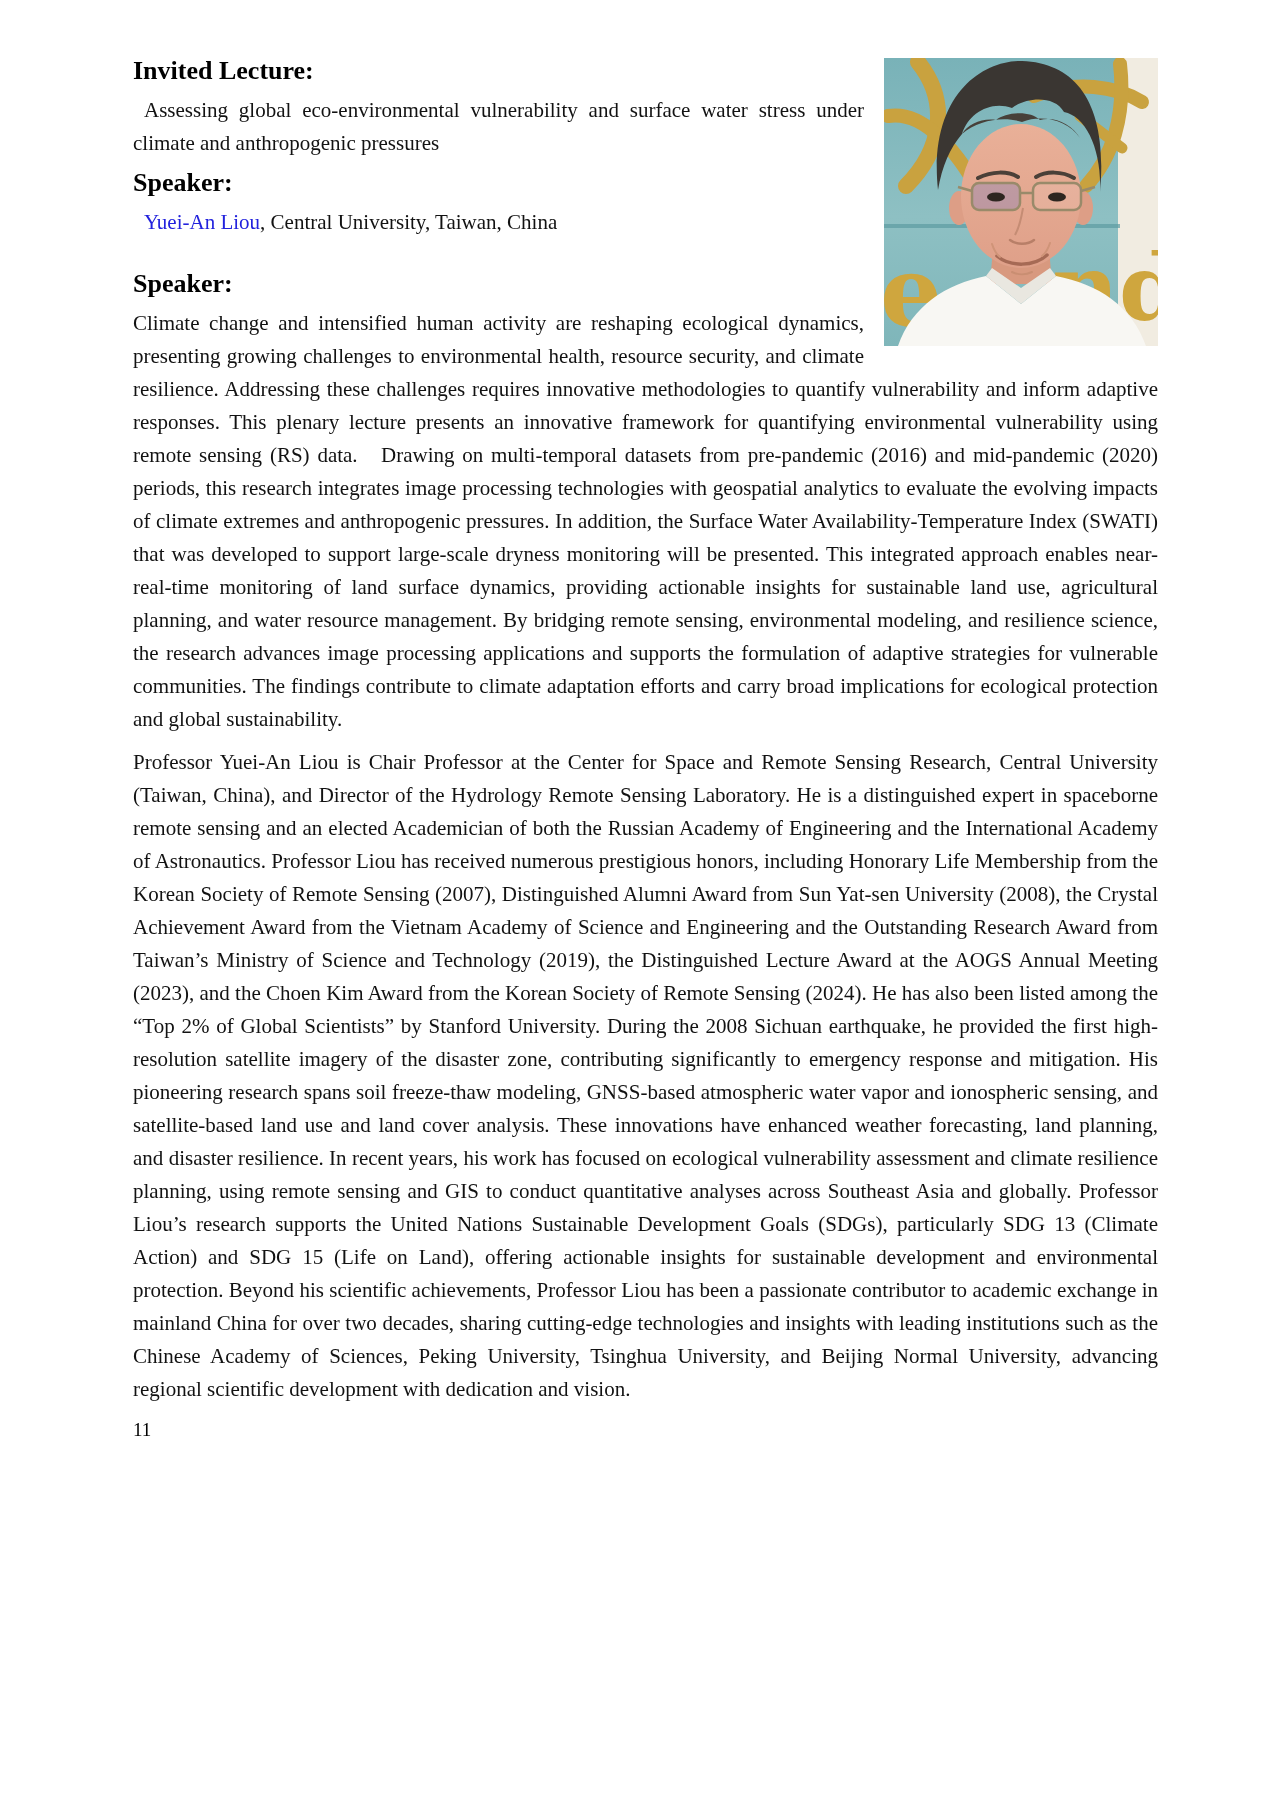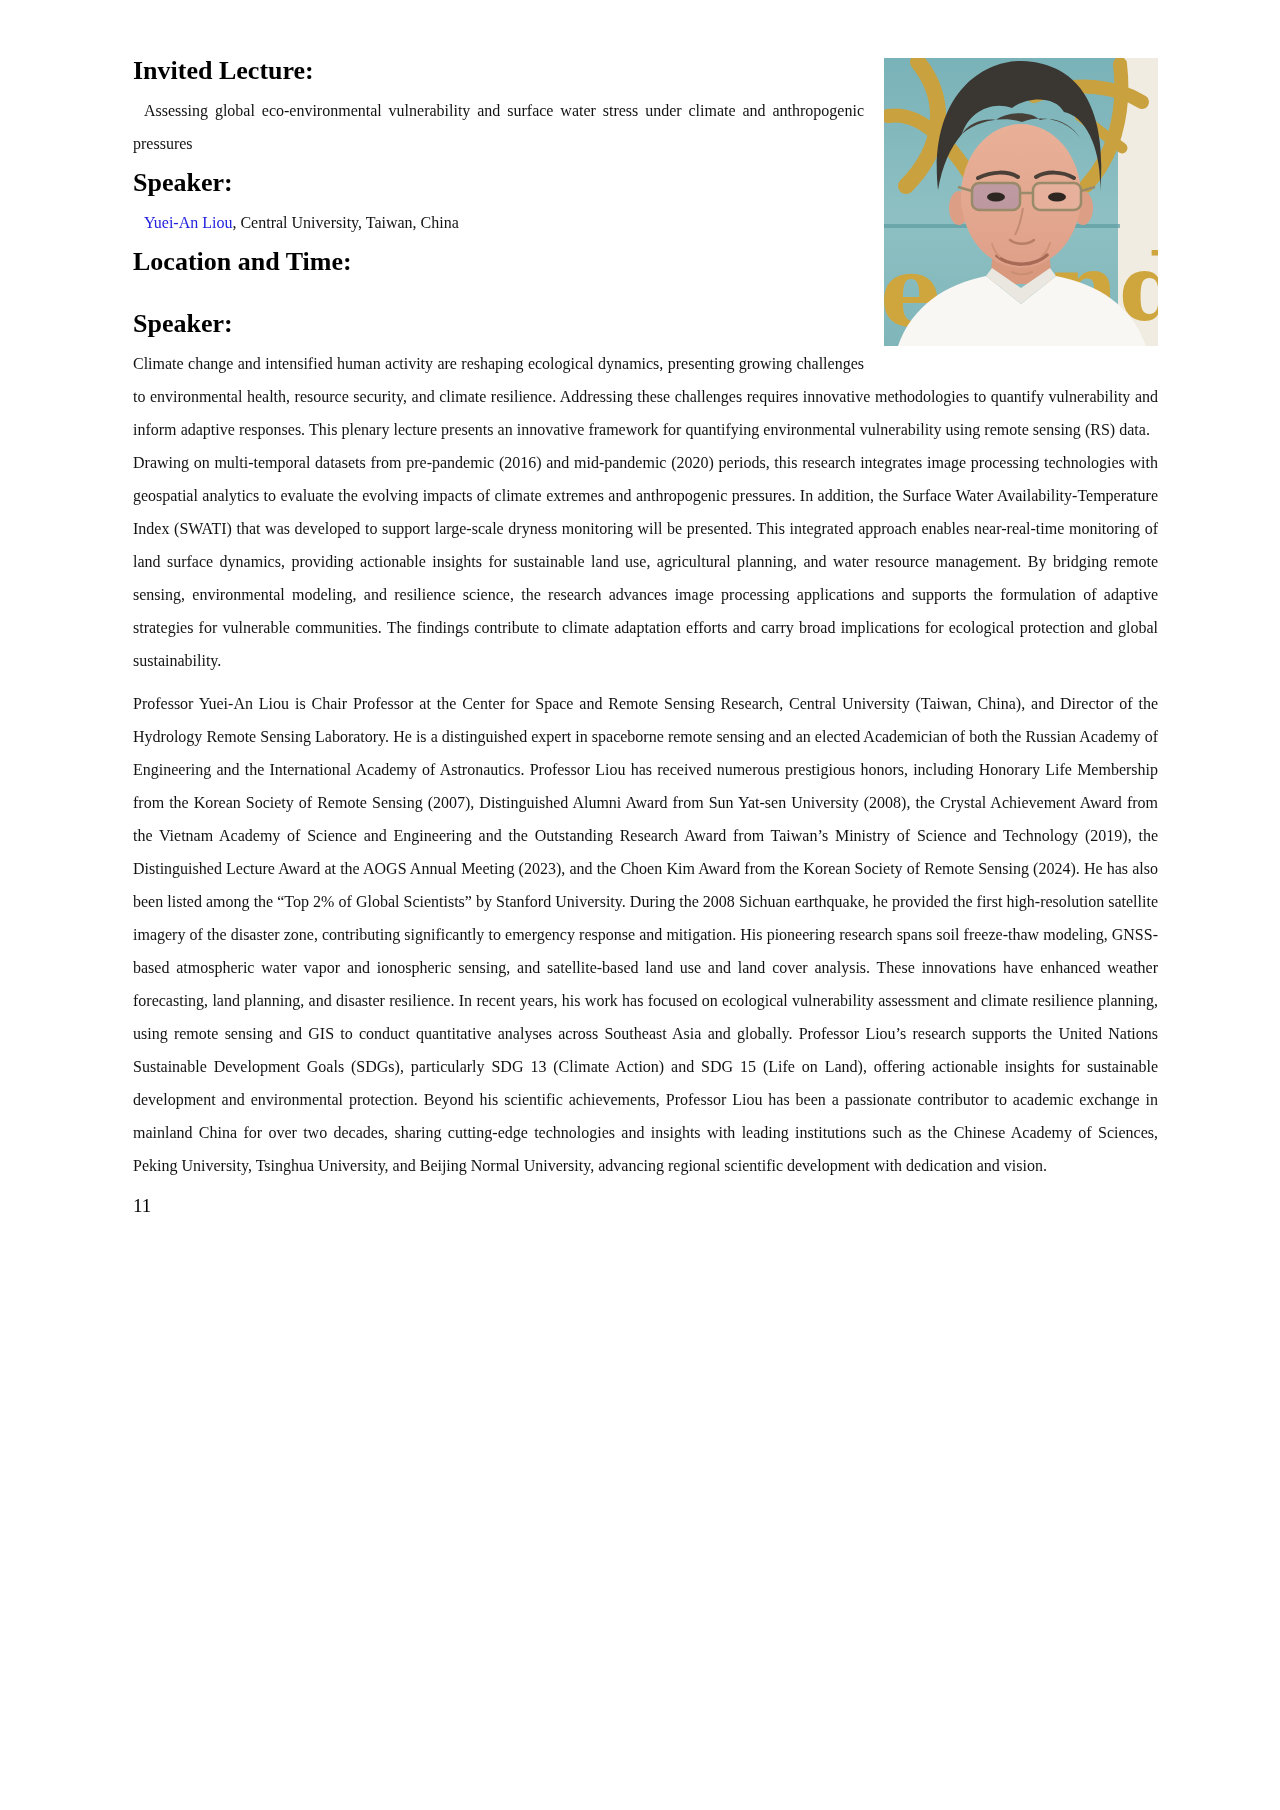--- a/index.html
+++ b/index.html
@@ -26,21 +26,21 @@
     font-size: 26px;
     line-height: 34px;
     font-weight: bold;
     color: #000000;
     margin: 4px 0 6px 0;
   }
   h2.first { margin-top: 10px; }
   h2.abstract-h { margin-top: 28px; clear: none; }
   h2.bio-h { margin-top: 36px; }
   p.para {
-    font-size: 16px;
+    font-size: 21px;
     line-height: 33px;
     margin: 0 0 6px 0;
   }
   p.indent { text-indent: 11px; }
   p.just { text-align: justify; }
   p.body-block { margin-bottom: 10px; }
   .speaker-link {
     color: #2222DD;
     text-decoration: none;
     cursor: pointer;
@@ -124,21 +124,20 @@
       </g>
     </svg>
   </div>
 
   <h2 class="doc-heading first">Invited Lecture:</h2>
   <p class="para indent just">Assessing global eco-environmental vulnerability and surface water stress under climate and anthropogenic pressures</p>
 
   <h2 class="doc-heading">Speaker:</h2>
   <p class="para indent"><a class="speaker-link">Yuei-An Liou</a><span>, Central University, Taiwan, China</span></p>
 
-  <h2 class="doc-heading">Location and Time:</h2>
 
   <h2 class="doc-heading abstract-h">Speaker:</h2>
   <p class="para just body-block">Climate change and intensified human activity are reshaping ecological dynamics, presenting growing challenges to environmental health, resource security, and climate resilience. Addressing these challenges requires innovative methodologies to quantify vulnerability and inform adaptive responses. This plenary lecture presents an innovative framework for quantifying environmental vulnerability using remote sensing (RS) data.&nbsp;&nbsp; Drawing on multi-temporal datasets from pre-pandemic (2016) and mid-pandemic (2020) periods, this research integrates image processing technologies with geospatial analytics to evaluate the evolving impacts of climate extremes and anthropogenic pressures. In addition, the Surface Water Availability-Temperature Index (SWATI) that was developed to support large-scale dryness monitoring will be presented. This integrated approach enables near-real-time monitoring of land surface dynamics, providing actionable insights for sustainable land use, agricultural planning, and water resource management. By bridging remote sensing, environmental modeling, and resilience science, the research advances image processing applications and supports the formulation of adaptive strategies for vulnerable communities. The findings contribute to climate adaptation efforts and carry broad implications for ecological protection and global sustainability.</p>
 
   <p class="para just body-block">Professor Yuei-An Liou is Chair Professor at the Center for Space and Remote Sensing Research, Central University (Taiwan, China), and Director of the Hydrology Remote Sensing Laboratory. He is a distinguished expert in spaceborne remote sensing and an elected Academician of both the Russian Academy of Engineering and the International Academy of Astronautics. Professor Liou has received numerous prestigious honors, including Honorary Life Membership from the Korean Society of Remote Sensing (2007), Distinguished Alumni Award from Sun Yat-sen University (2008), the Crystal Achievement Award from the Vietnam Academy of Science and Engineering and the Outstanding Research Award from Taiwan’s Ministry of Science and Technology (2019), the Distinguished Lecture Award at the AOGS Annual Meeting (2023), and the Choen Kim Award from the Korean Society of Remote Sensing (2024). He has also been listed among the “Top 2% of Global Scientists” by Stanford University. During the 2008 Sichuan earthquake, he provided the first high-resolution satellite imagery of the disaster zone, contributing significantly to emergency response and mitigation. His pioneering research spans soil freeze-thaw modeling, GNSS-based atmospheric water vapor and ionospheric sensing, and satellite-based land use and land cover analysis. These innovations have enhanced weather forecasting, land planning, and disaster resilience. In recent years, his work has focused on ecological vulnerability assessment and climate resilience planning, using remote sensing and GIS to conduct quantitative analyses across Southeast Asia and globally. Professor Liou’s research supports the United Nations Sustainable Development Goals (SDGs), particularly SDG 13 (Climate Action) and SDG 15 (Life on Land), offering actionable insights for sustainable development and environmental protection. Beyond his scientific achievements, Professor Liou has been a passionate contributor to academic exchange in mainland China for over two decades, sharing cutting-edge technologies and insights with leading institutions such as the Chinese Academy of Sciences, Peking University, Tsinghua University, and Beijing Normal University, advancing regional scientific development with dedication and vision.</p>
 
   <div class="pagenum">11</div>
 
 </div>
 

